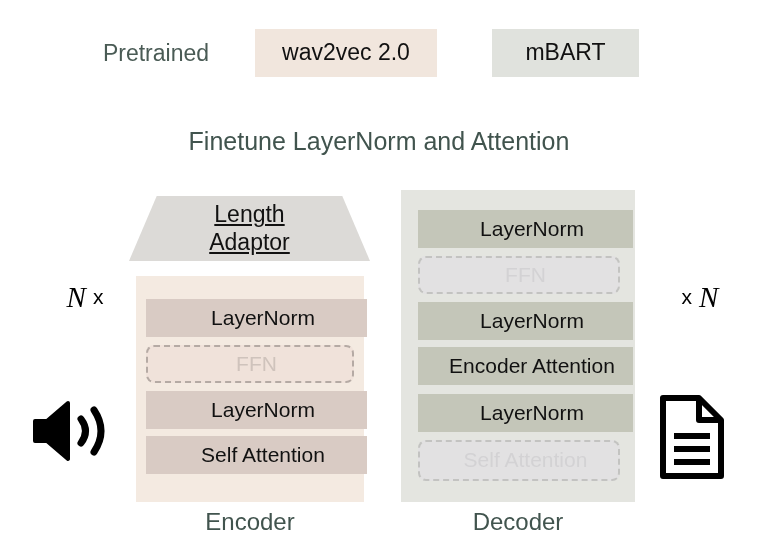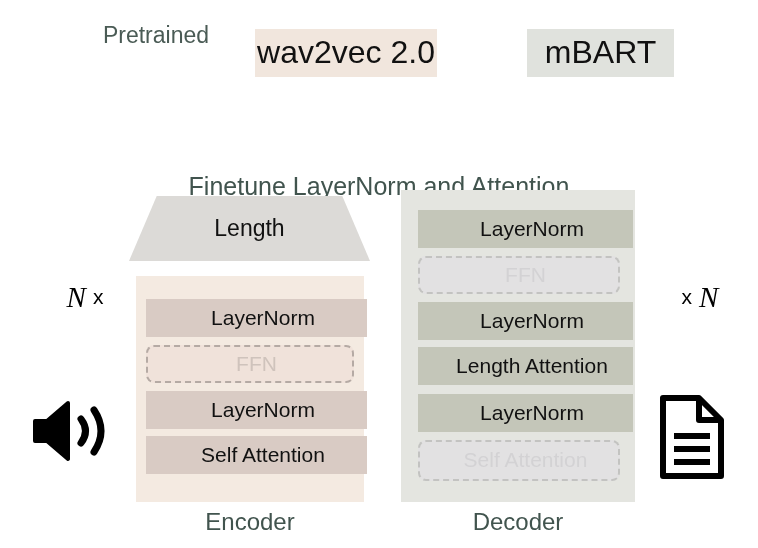--- a/index.html
+++ b/index.html
@@ -32,36 +32,34 @@
   }
 
   
   .section-label {
     color: #4a5b55;
     font-size: 23px;
     font-weight: 400;
   }
 
   .pretrained-box {
-    font-size: 32px;
+    font-size: 23px;
     color: #111111;
   }
   .pretrained-box.wav {
     background: #f1e6dd;
   }
   .pretrained-box.mbart {
     background: #e0e2dd;
-    margin-left: 35px;
   }
 
   .finetune-title {
     color: #41544e;
     font-size: 25px;
     white-space: nowrap;
-    margin-top: 45px;
   }
 
   
   .mult {
     font-size: 25px;
     color: #000000;
     white-space: nowrap;
   }
   .mult .n {
     font-family: "Liberation Serif", serif;
@@ -77,20 +75,21 @@
   .panel-encoder { background: #f4eae1; }
   .panel-decoder { background: #e4e5e0; }
 
   
   .adaptor {
     background: #dcdad7;
     clip-path: polygon(11.5% 0%, 88.5% 0%, 100% 100%, 0% 100%);
     color: #111111;
     font-size: 23px;
     flex-direction: column;
+    text-decoration: underline;
   }
 
   
   .blk {
     font-size: 21px;
     color: #111111;
     white-space: nowrap;
     padding-left: 13px;
   }
   .blk.enc-solid { background: #d9cbc4; }
@@ -118,21 +117,21 @@
   }
 
   
   .icon-wrap { display: block; }
 </style>
 </head>
 <body>
 
 <div id="canvas">
 
-  <div class="abs ctr section-label" style="left:88px; top:8px; width:136px; height:56px; flex-direction:row;">
+  <div class="abs ctr section-label" style="left:88px; top:26px; width:136px; height:56px; flex-direction:row;">
     <span>Pretrained</span>
   </div>
 
   <div class="abs ctr pretrained-box wav" style="left:255px; top:29px; width:182px; height:48px;">
     <span>wav2vec 2.0</span>
   </div>
 
   <div class="abs ctr pretrained-box mbart" style="left:492px; top:29px; width:147px; height:48px;">
     <span>mBART</span>
   </div>
@@ -166,20 +165,21 @@
       <path d="M4 4 H40 L62 26 V82 H4 Z" fill="#ffffff" stroke="#000000" stroke-width="6" stroke-linejoin="round"></path>
       <path d="M40 4 V26 H62" fill="none" stroke="#000000" stroke-width="6" stroke-linejoin="round"></path>
       <line x1="15" y1="42" x2="51" y2="42" stroke="#000000" stroke-width="6" stroke-linecap="butt"></line>
       <line x1="15" y1="55" x2="51" y2="55" stroke="#000000" stroke-width="6" stroke-linecap="butt"></line>
       <line x1="15" y1="68" x2="51" y2="68" stroke="#000000" stroke-width="6" stroke-linecap="butt"></line>
     </svg>
   </div>
 
   <div class="abs ctr adaptor" style="left:129px; top:196px; width:241px; height:65px;">
     <span>Length</span>
+    <span>Adaptor</span>
   </div>
 
   <div class="abs panel-encoder" style="left:136px; top:276px; width:228px; height:226px;">
 
     <div class="ctr blk enc-solid abs" style="left:10px; top:23px; width:208px; height:38px;">
       <span>LayerNorm</span>
     </div>
 
     <div class="ctr blk enc-dash abs" style="left:10px; top:69px; width:208px; height:38px;">
       <span>FFN</span>
@@ -202,21 +202,21 @@
 
     <div class="ctr blk dec-dash abs" style="left:17px; top:66px; width:202px; height:38px;">
       <span>FFN</span>
     </div>
 
     <div class="ctr blk dec-solid abs" style="left:17px; top:112px; width:202px; height:38px;">
       <span>LayerNorm</span>
     </div>
 
     <div class="ctr blk dec-solid abs" style="left:17px; top:157px; width:202px; height:38px;">
-      <span>Length Attention</span>
+      <span>Encoder Attention</span>
     </div>
 
     <div class="ctr blk dec-solid abs" style="left:17px; top:204px; width:202px; height:38px;">
       <span>LayerNorm</span>
     </div>
 
     <div class="ctr blk dec-dash abs" style="left:17px; top:250px; width:202px; height:41px;">
       <span>Self Attention</span>
     </div>
   </div>

